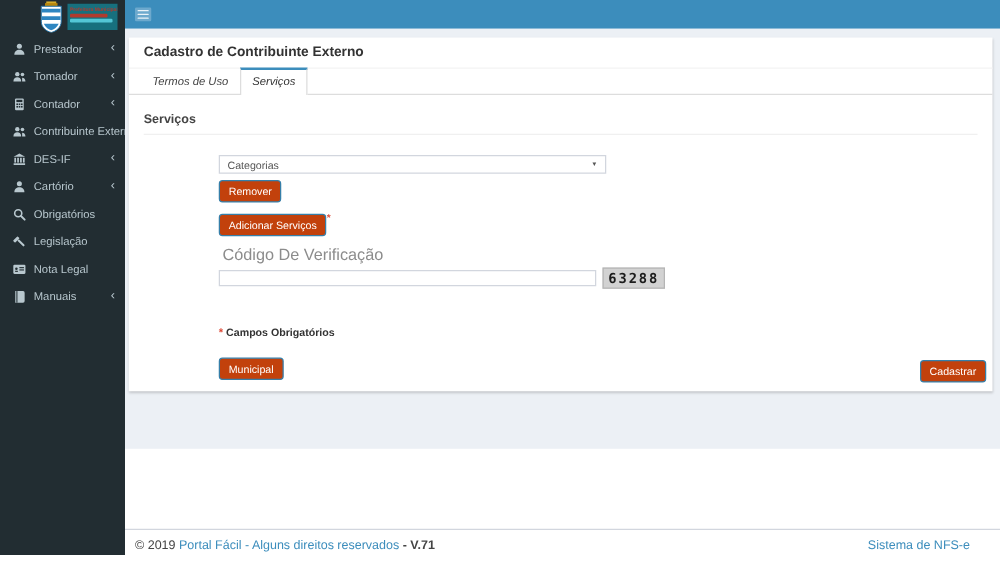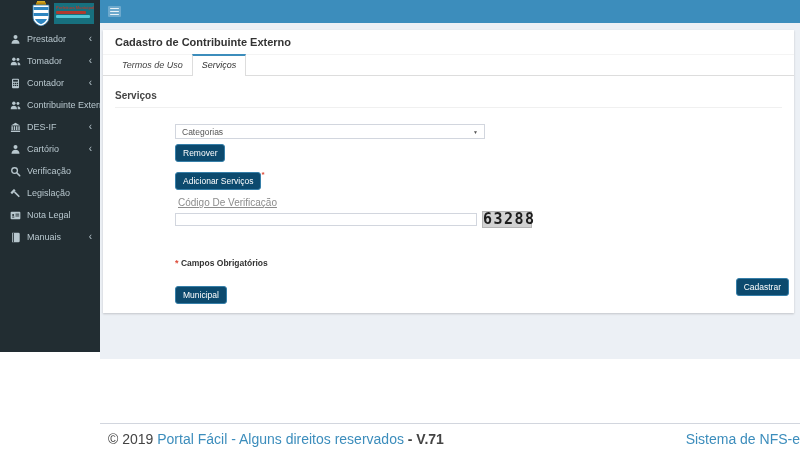--- a/index.html
+++ b/index.html
@@ -6,21 +6,21 @@
   html,body { width:800px; height:450px; }
   body {
     font-family: "Liberation Sans", sans-serif;
     background:#ffffff;
     position:relative;
     overflow:hidden;
   }
 
   
   .sidebar {
-    position:absolute; left:0; top:0; width:100px; height:352px;
+    position:absolute; left:0; top:0; width:100px; height:444px;
     background:#222d32;
   }
   .logo-area { height:26px; display:flex; align-items:flex-start; padding:1px 0 0 30px; cursor:pointer; }
   .shield { width:22px; height:25px; flex:none; }
   .logo-text {
     background:#17707e; margin-left:2px; margin-top:2px;
     width:40px; height:21px; padding:2px 2px; overflow:hidden;
   }
   .logo-text .l1 { font-size:4px; line-height:5px; font-weight:bold; color:#b03a2e; white-space:nowrap; }
   .logo-text .bar { height:3px; margin-top:1px; border-radius:1px; }
@@ -78,49 +78,49 @@
   }
   .form-area { margin:16px 0 0 72px; }
   .fake-select {
     width:310px; height:15px; border:1px solid #d2d6de; background:#fff;
     display:flex; align-items:center; justify-content:space-between;
     padding:0 6px; font-size:8.5px; color:#555; cursor:pointer;
   }
   .fake-select + .fake-select { margin-top:4px; }
   .fake-select .arrow { font-size:5px; color:#555; }
   .btn {
-    display:inline-block; background:#0c4a6e; border:1px solid #367fa9;
+    display:inline-block; background:#c2410c; border:1px solid #367fa9;
     color:#fff; font-size:8.5px; padding:3px 7px; border-radius:3px; cursor:pointer;
     font-family:"Liberation Sans", sans-serif;
   }
   .btn-remove { margin-top:5px; }
   .add-row { margin-top:8px; }
   .req-star { color:#dd4b39; font-size:8px; font-weight:bold; vertical-align:top; }
-  .verif-label { margin-top:7px; padding-left:3px; font-size:10px; color:#8c8c8c;text-decoration:underline; }
+  .verif-label { margin-top:7px; padding-left:3px; font-size:13px; color:#8c8c8c; }
   .verif-row { margin-top:3px; display:flex; align-items:center; gap:5px; }
   .verif-input {
     width:302px; height:13px; border:1px solid #d2d6de; background:#fff;
     font-size:9px; padding:0 4px; outline:none;
   }
   .captcha {
     width:50px; height:17px; background:#d2d2d2; border:1px solid #b5b5b5;
-    font-family:"DejaVu Sans Mono", monospace; font-weight:bold; font-size:15px;
+    font-family:"DejaVu Sans Mono", monospace; font-weight:bold; font-size:11px;
     letter-spacing:1.5px; color:#1c1c1c; text-align:center; line-height:15px;
   }
   .required-note { margin-top:30px; font-size:8.5px; color:#333; font-weight:bold; }
   .required-note .req-star { font-size:9px; }
   .btn-anterior { position:absolute; left:72px; bottom:9px; }
-  .btn-cadastrar { position:absolute; right:5px; bottom:17px; }
+  .btn-cadastrar { position:absolute; right:5px; bottom:7px; }
 
   
   .footer {
     position:absolute; left:100px; top:423px; width:700px; height:27px;
     background:#fff; border-top:1px solid #d2d6de;
     display:flex; justify-content:space-between; align-items:flex-start;
-    padding:7px 0 0 8px; font-size:14px; color:#444;
+    padding:7px 24px 0 8px; font-size:10px; color:#444;
   }
   .footer a { color:#3c8dbc; text-decoration:none; cursor:pointer; }
   .footer .ver { font-weight:bold; }
   .hidden-defs { position:absolute; width:0; height:0; overflow:hidden; }
 </style>
 </head>
 <body>
 
 <svg class="hidden-defs" xmlns="http://www.w3.org/2000/svg">
   <defs>
@@ -247,21 +247,21 @@
         </span>
       <span>Cartório</span>
       <span class="chev">‹</span>
     </li>
     <li class="menu-item">
       <span class="micon">
           <svg>
             <use href="#sym-search"></use>
           </svg>
         </span>
-      <span>Verificação</span>
+      <span>Obrigatórios</span>
     </li>
     <li class="menu-item">
       <span class="micon">
           <svg>
             <use href="#sym-gavel"></use>
           </svg>
         </span>
       <span>Legislação</span>
     </li>
     <li class="menu-item">

